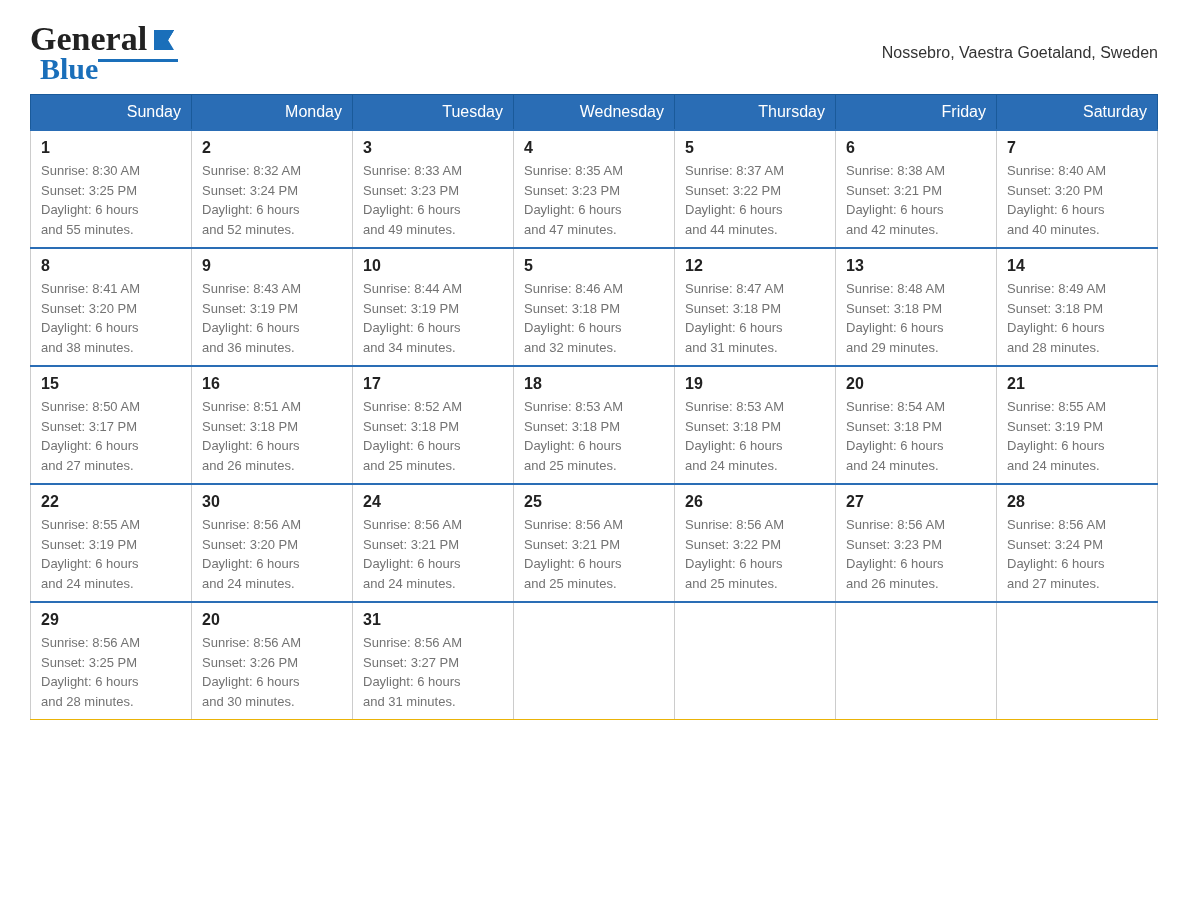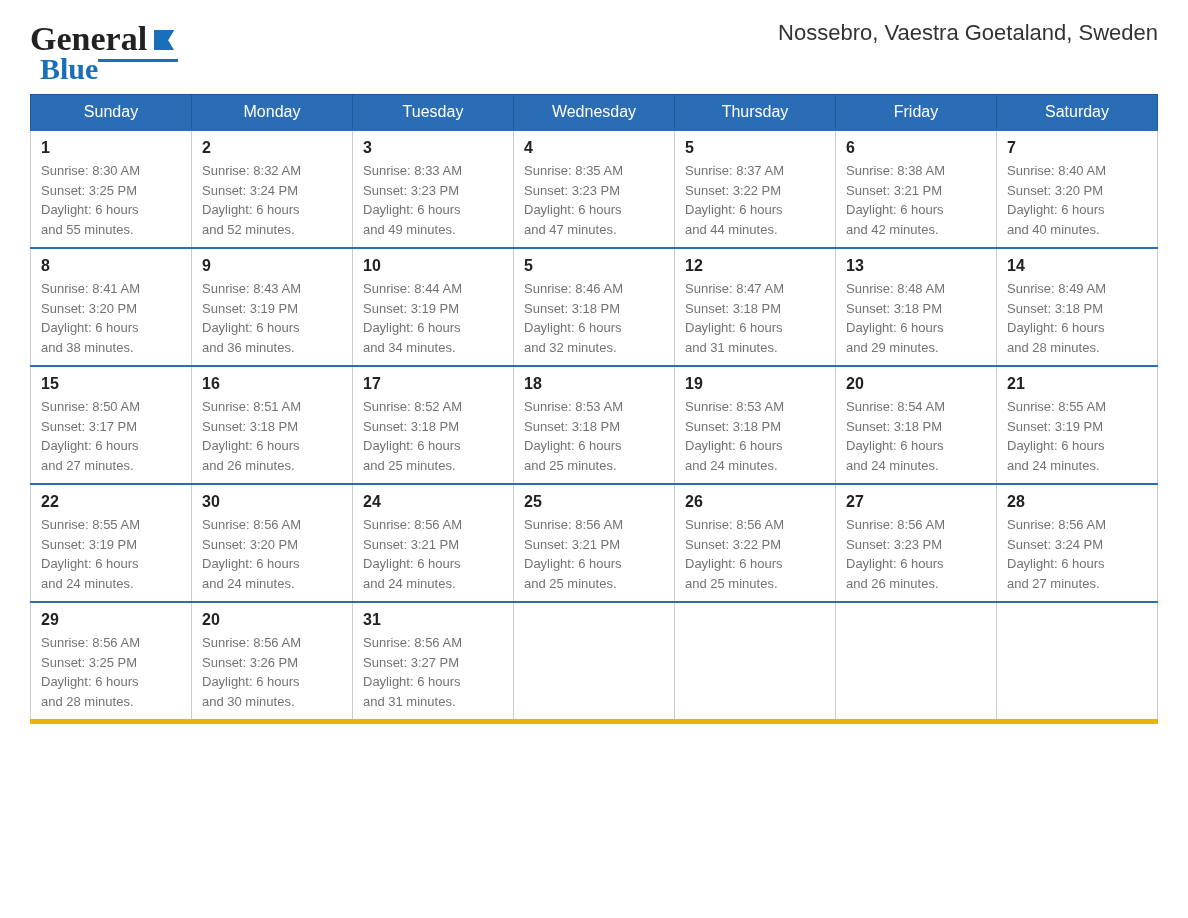--- a/index.html
+++ b/index.html
@@ -6,67 +6,67 @@
     body {
       font-family: Arial, sans-serif;
       background: #fff;
       width: 1188px;
       min-height: 918px;
       padding: 20px 30px;
     }
     .header-row {
       display: flex;
       justify-content: space-between;
-      align-items: flex-start;
+      align-items: center;
       margin-bottom: 8px;
     }
     .title-area {
       text-align: right;
     }
     .month-title {
       font-size: 52px;
       font-weight: bold;
       color: #222;
       line-height: 1.1;
     }
     .location {
-      font-size: 22px;
+      font-size: 16px;
       color: #333;
     }
     .calendar {
       width: 100%;
       border-collapse: collapse;
       margin-top: 8px;
     }
     .calendar th {
       background: #2a6db5;
       color: #fff;
       font-size: 16px;
       font-weight: normal;
       padding: 8px 10px;
-      text-align: center;
+      text-align: right;
       border: 1px solid #1a5a9a;
     }
     .calendar td {
       vertical-align: top;
       padding: 8px 10px;
       border-top: 2px solid #2a6db5;
       border-left: 1px solid #ccc;
       border-right: 1px solid #ccc;
       border-bottom: none;
       width: calc(100% / 7);
       font-size: 13px;
       color: #333;
       min-height: 100px;
     }
     .calendar tr td:first-child {
       border-left: 1px solid #ccc;
     }
     .calendar tr:last-child td {
-      border-bottom: 5px solid #eab308;
+      border-bottom: 1px solid #eab308;
       margin-left: 17px;
     }
     .day-number {
       font-size: 16px;
       font-weight: bold;
       color: #222;
       margin-bottom: 4px;
     }
     .day-info {
       font-size: 13px;

